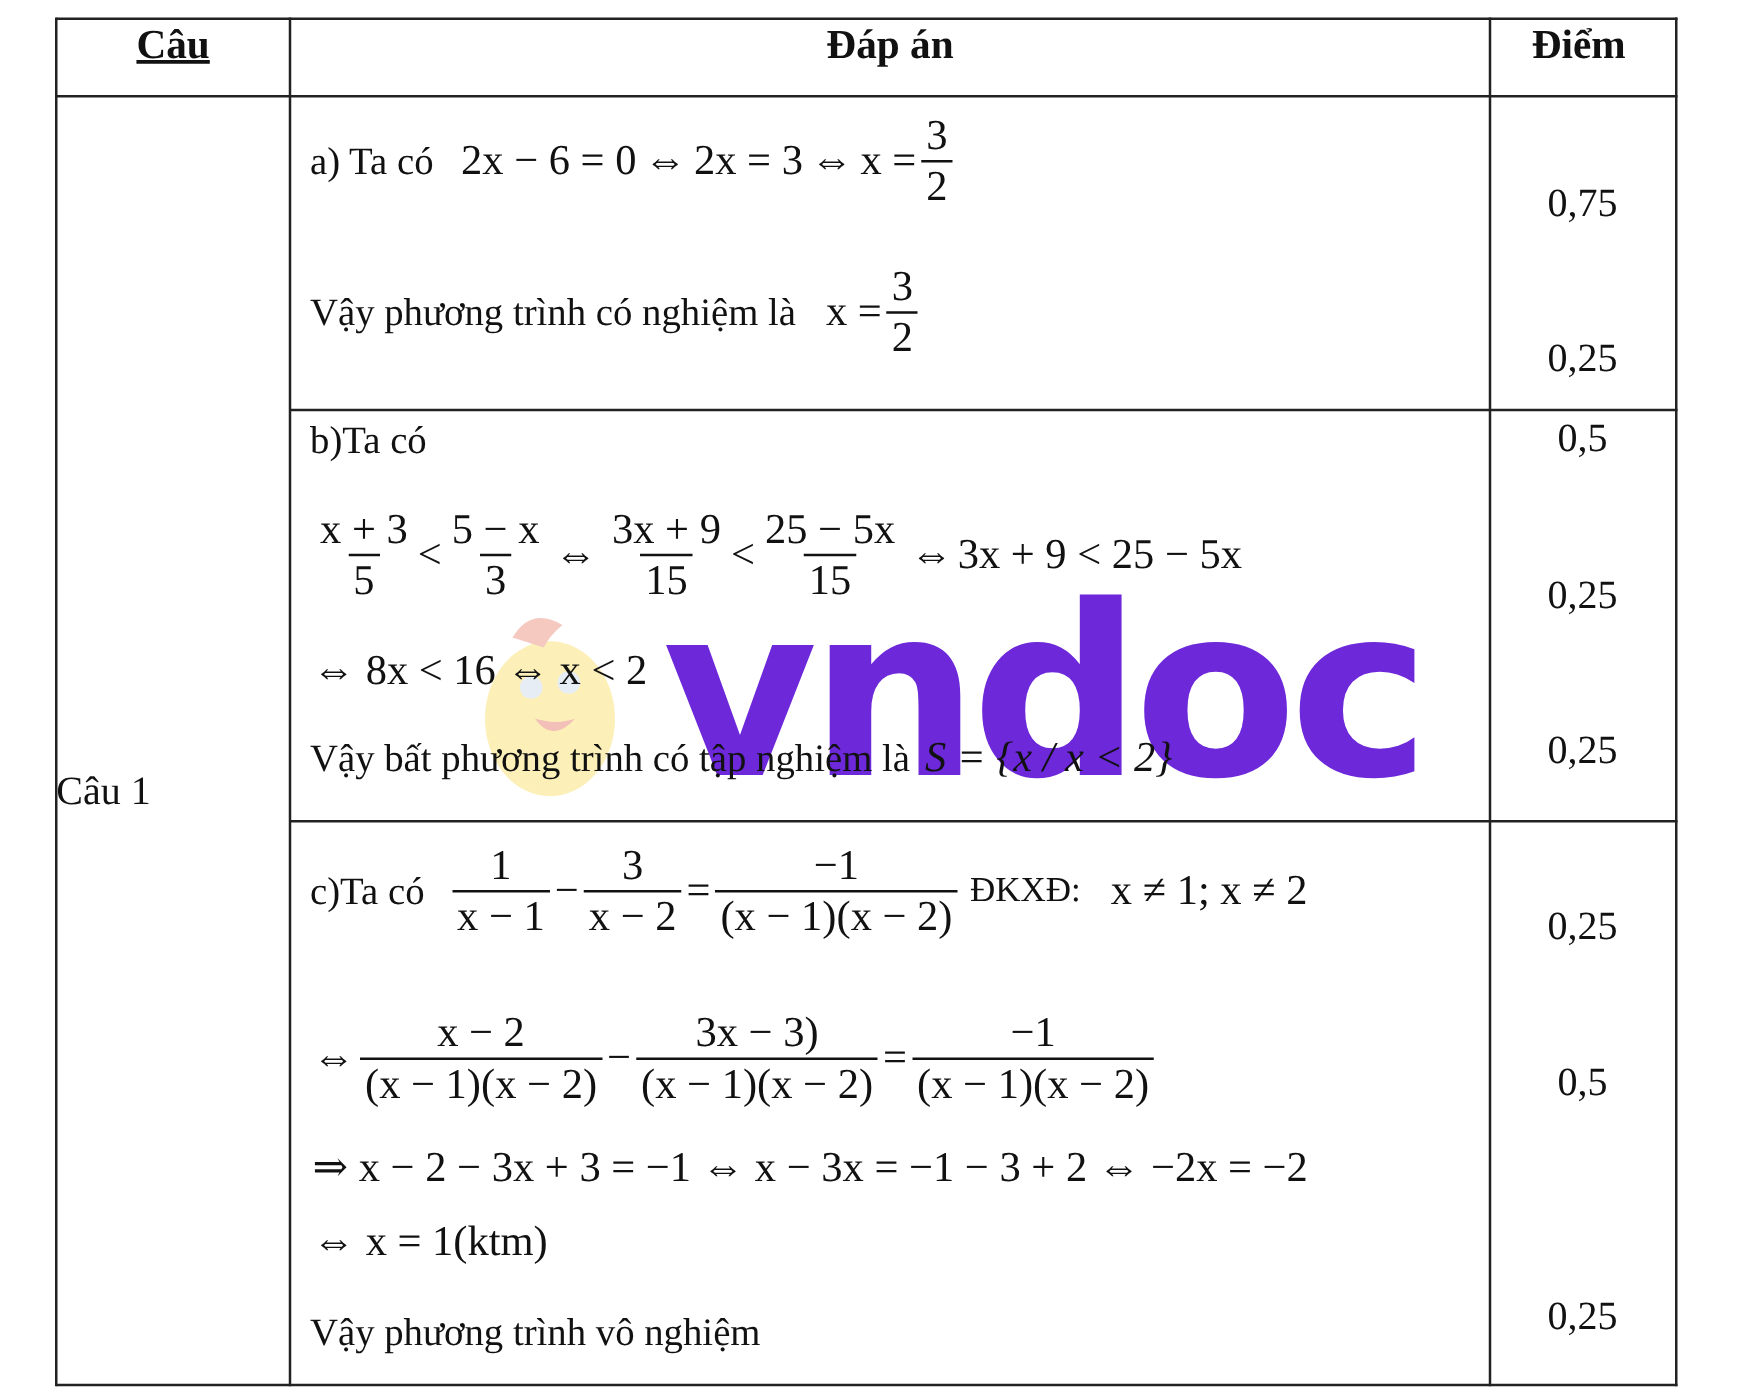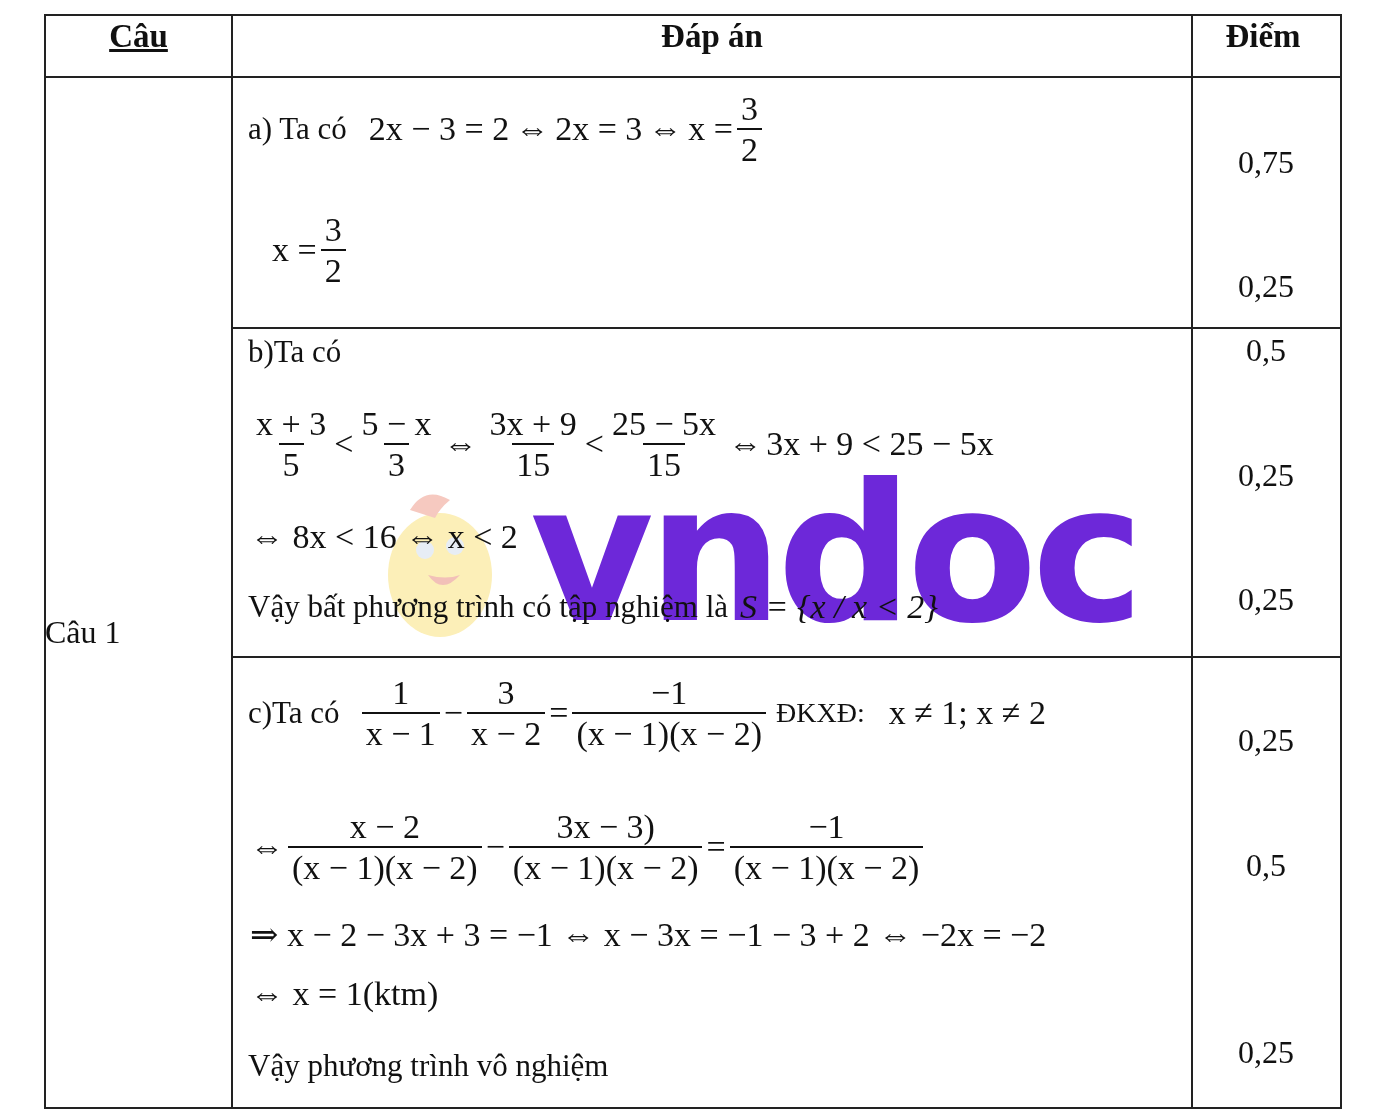--- a/index.html
+++ b/index.html
@@ -45,31 +45,32 @@
 </div>
 
 <div class="hdr" style="left:45px;top:18px;width:187px;text-decoration:underline;">Câu</div>
 <div class="hdr" style="left:232px;top:18px;width:960px;">Đáp án</div>
 <div class="hdr" style="left:1192px;top:18px;width:142px;">Điểm</div>
 
 <div class="txt" style="left:45px;top:582px;width:152px;text-align:left;font-size:32px;margin-top:32px;">Câu 1</div>
 
 <div class="row" style="left:248px;top:86px;height:86px;">
   <span class="txt" style="position:static;">a) Ta có</span>
-  <span class="m" style="margin-left:22px;">2x − 3 = 2</span>
+  <span class="m" style="margin-left:22px;">2x − 6 = 0</span>
   <span class="m" style="margin:0 6px;">⇔</span>
   <span class="m">2x = 3</span>
   <span class="m" style="margin:0 6px;">⇔</span>
   <span class="m">x =</span>
   <span class="frac m">
     <span class="num">3</span>
     <span class="den">2</span>
   </span>
 </div>
 <div class="row" style="left:248px;top:205px;height:90px;">
+  <span class="txt" style="position:static;">Vậy phương trình có nghiệm là</span>
   <span class="m" style="margin-left:24px;">x =</span>
   <span class="frac m">
     <span class="num">3</span>
     <span class="den">2</span>
   </span>
 </div>
 <div class="score" style="left:1192px;top:144px;">0,75</div>
 <div class="score" style="left:1192px;top:268px;">0,25</div>
 
 <div class="txt" style="left:248px;top:334px;">b)Ta có</div>

